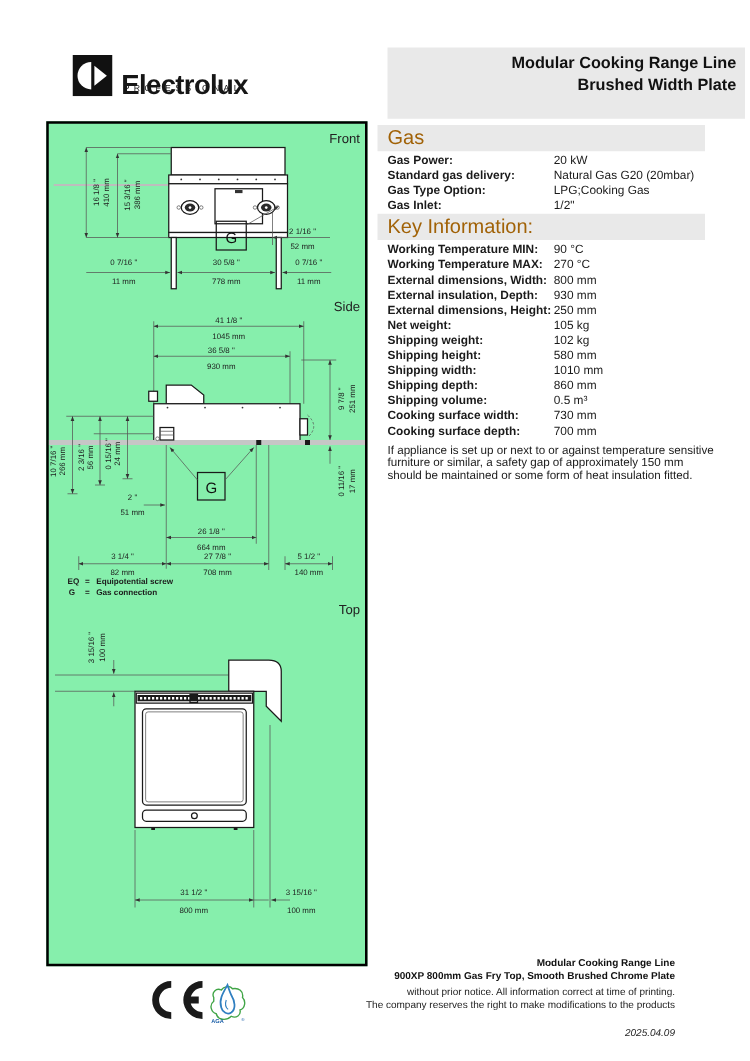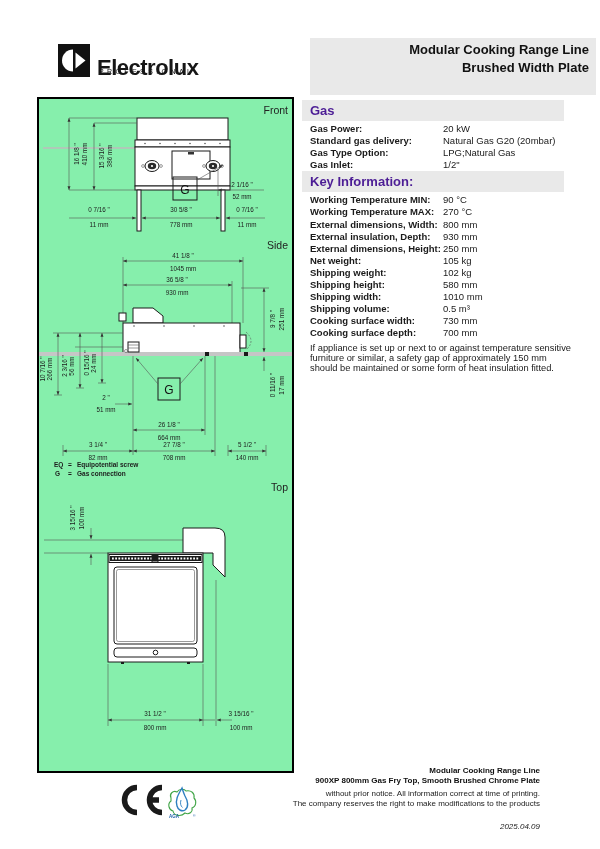--- a/index.html
+++ b/index.html
@@ -23,21 +23,21 @@
   .d  { font-size:6.3px; fill:#1c1c1c; text-anchor:middle; }
   .lg { font-size:6.5px; font-weight:bold; fill:#1c1c1c; }
   .gt { font-size:12px; fill:#111; text-anchor:middle; }
   .ln  { stroke:#1a1a1a; stroke-width:1; fill:#fff; }
   .lnn { stroke:#1a1a1a; stroke-width:1; fill:none; }
   .thin{ stroke:#555; stroke-width:0.6; fill:none; }
 
   
   .right-col { position:absolute; left:302px; top:100px; width:262px; }
   .bar { height:21px; background:#e9e9e9; display:flex; align-items:center;
-         padding-left:8px; font-weight:bold; font-size:13px; color:#4c1d95; }
+         padding-left:8px; font-weight:normal; font-size:16px; color:#a16207; }
   .rows { padding-top:2px; }
   .row { position:relative; height:12.1px; font-size:9.5px; line-height:12.1px; }
   .lbl { position:absolute; left:8px; font-weight:bold; white-space:nowrap; }
   .val { position:absolute; left:141px; white-space:nowrap; }
   .note { margin-top:3px; padding-left:8px; width:273px; font-size:9.3px; line-height:10.2px; color:#1a1a1a; }
 
   
   .ce { position:absolute; left:113px; top:783px; }
   .aga { position:absolute; left:165px; top:783px; }
   .footer-text { position:absolute; right:60px; top:766px; width:330px; text-align:right; }
@@ -272,21 +272,21 @@
       <div class="row">
           <span class="lbl">Gas Power:</span>
           <span class="val">20 kW</span>
         </div>
       <div class="row">
           <span class="lbl">Standard gas delivery:</span>
           <span class="val">Natural Gas G20 (20mbar)</span>
         </div>
       <div class="row">
           <span class="lbl">Gas Type Option:</span>
-          <span class="val">LPG;Natural Gas</span>
+          <span class="val">LPG;Cooking Gas</span>
         </div>
       <div class="row">
           <span class="lbl">Gas Inlet:</span>
           <span class="val">1/2"</span>
         </div>
     </div>
     <div class="bar">Key Information:</div>
     <div class="rows">
       <div class="row">
           <span class="lbl">Working Temperature MIN:</span>
@@ -316,20 +316,24 @@
           <span class="lbl">Shipping weight:</span>
           <span class="val">102 kg</span>
         </div>
       <div class="row">
           <span class="lbl">Shipping height:</span>
           <span class="val">580 mm</span>
         </div>
       <div class="row">
           <span class="lbl">Shipping width:</span>
           <span class="val">1010 mm</span>
+        </div>
+      <div class="row">
+          <span class="lbl">Shipping depth:</span>
+          <span class="val">860 mm</span>
         </div>
       <div class="row">
           <span class="lbl">Shipping volume:</span>
           <span class="val">0.5 m³</span>
         </div>
       <div class="row">
           <span class="lbl">Cooking surface width:</span>
           <span class="val">730 mm</span>
         </div>
       <div class="row">

